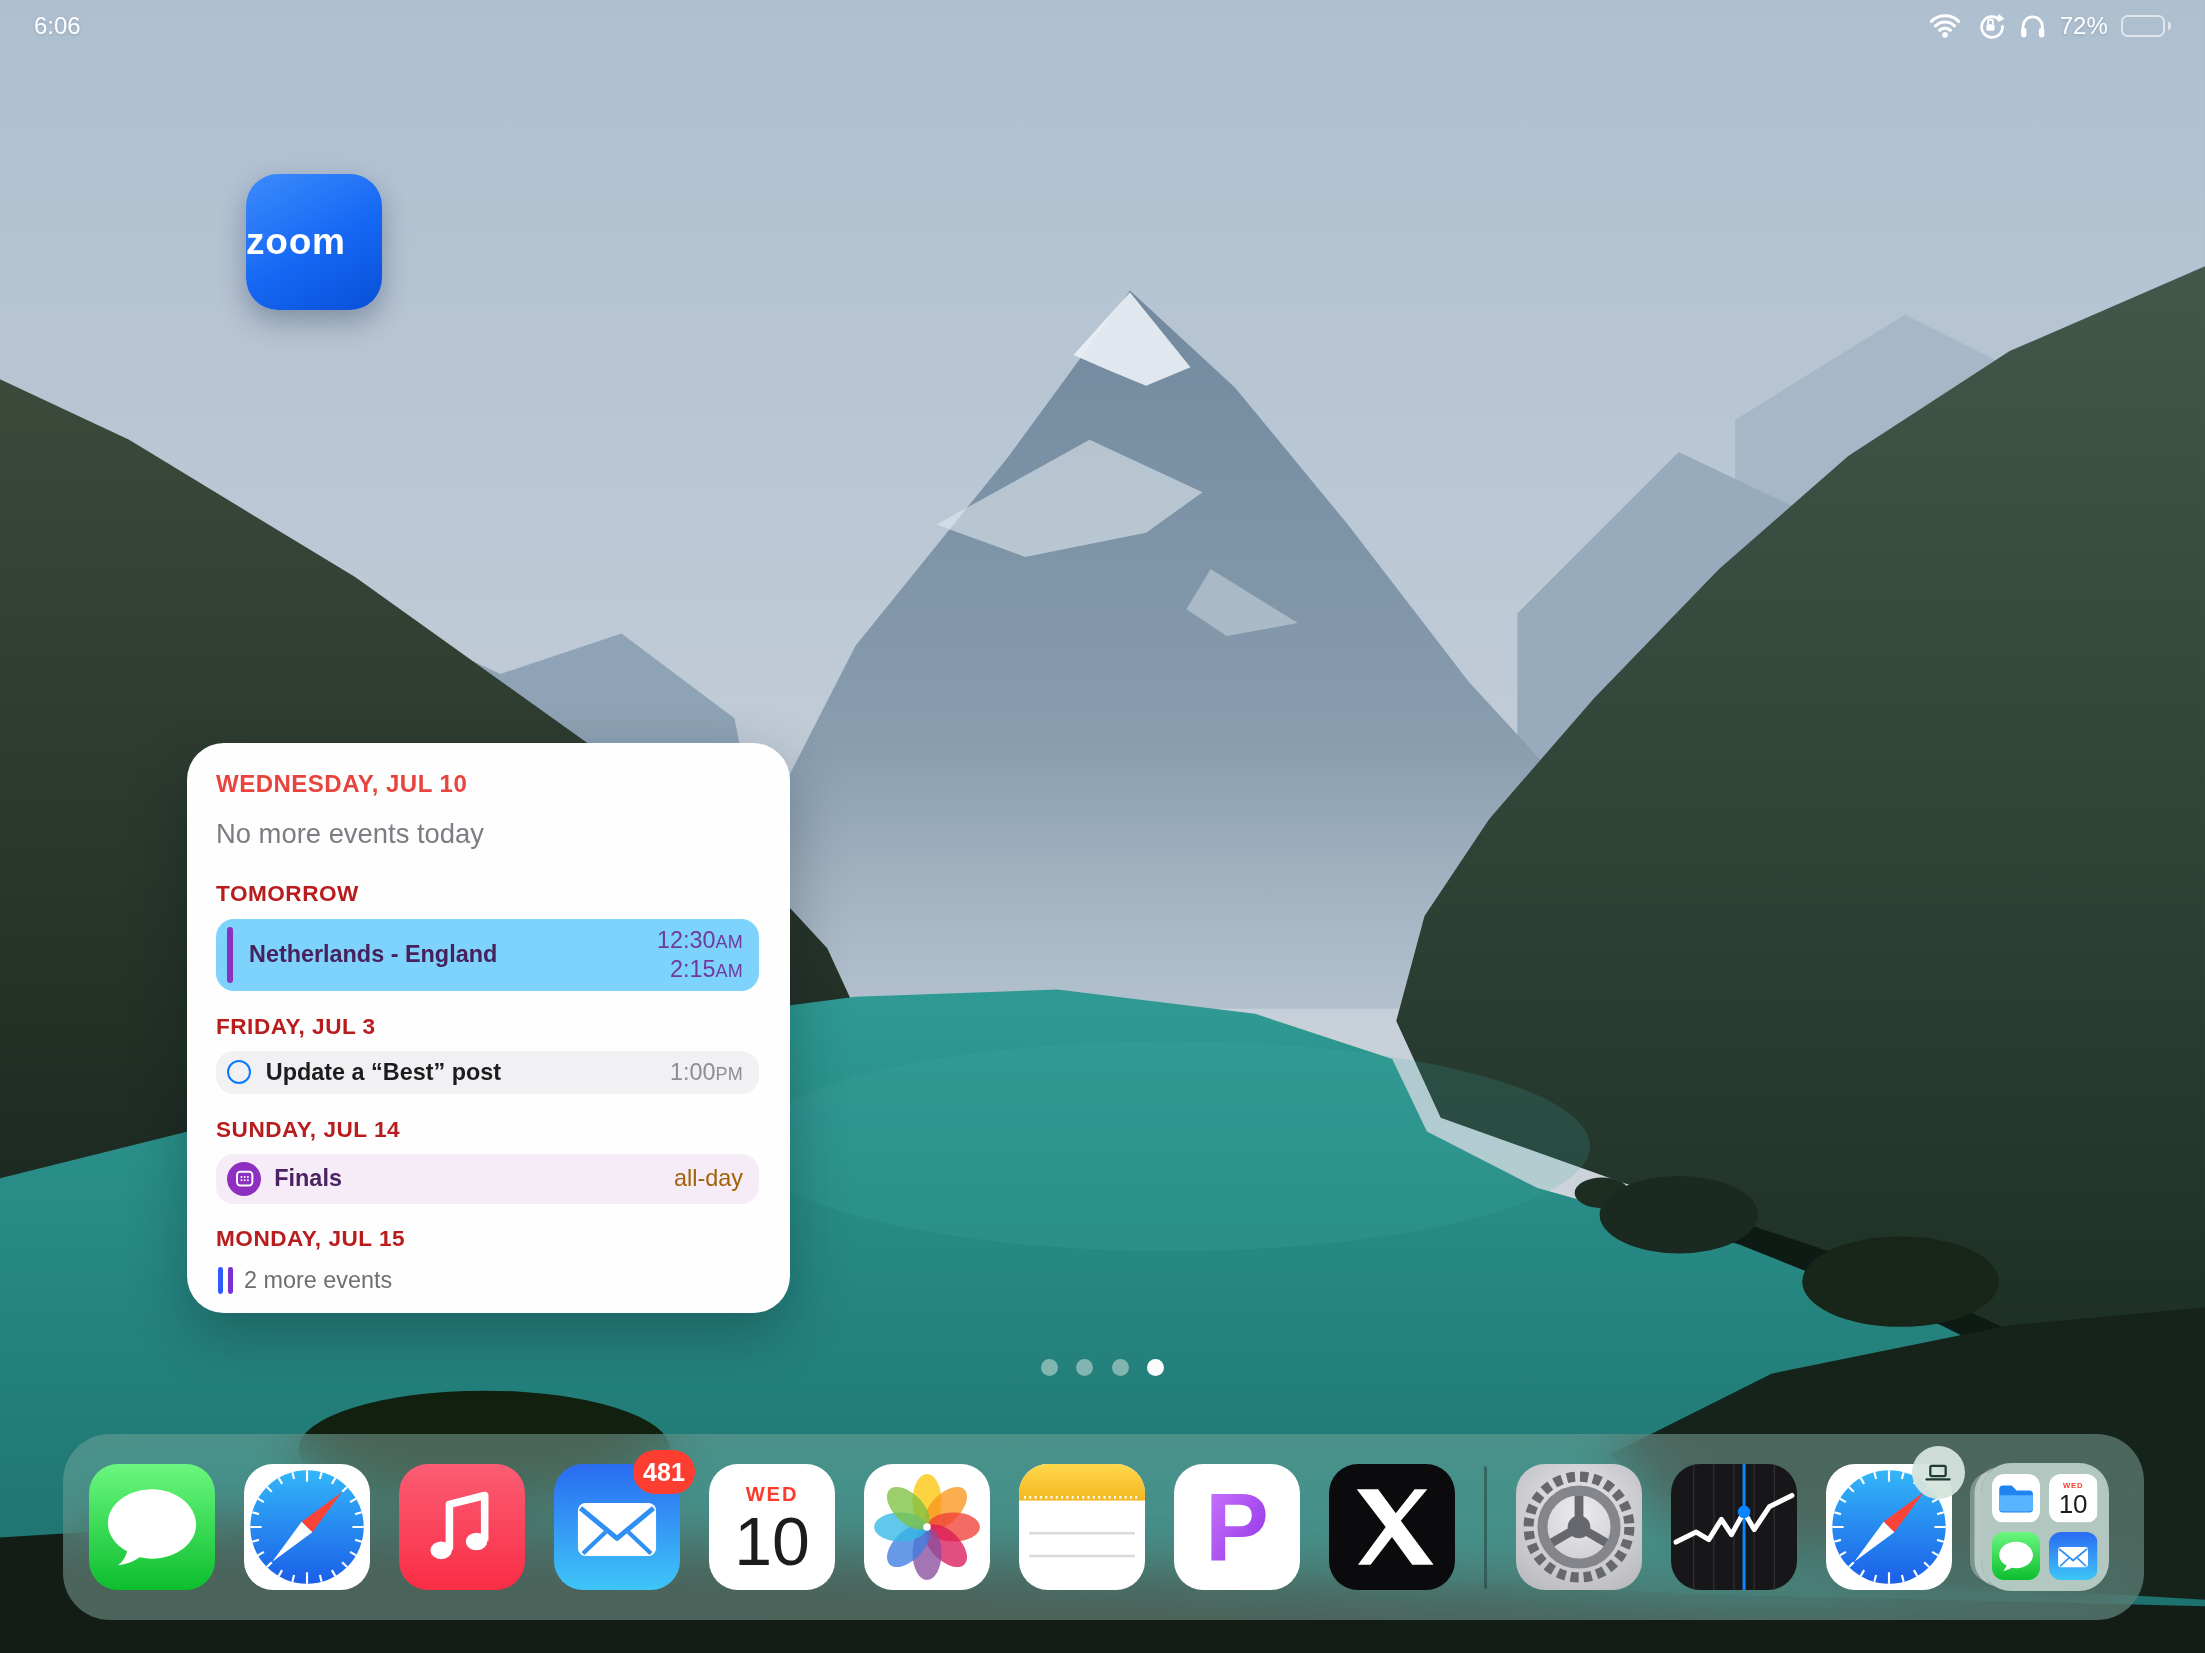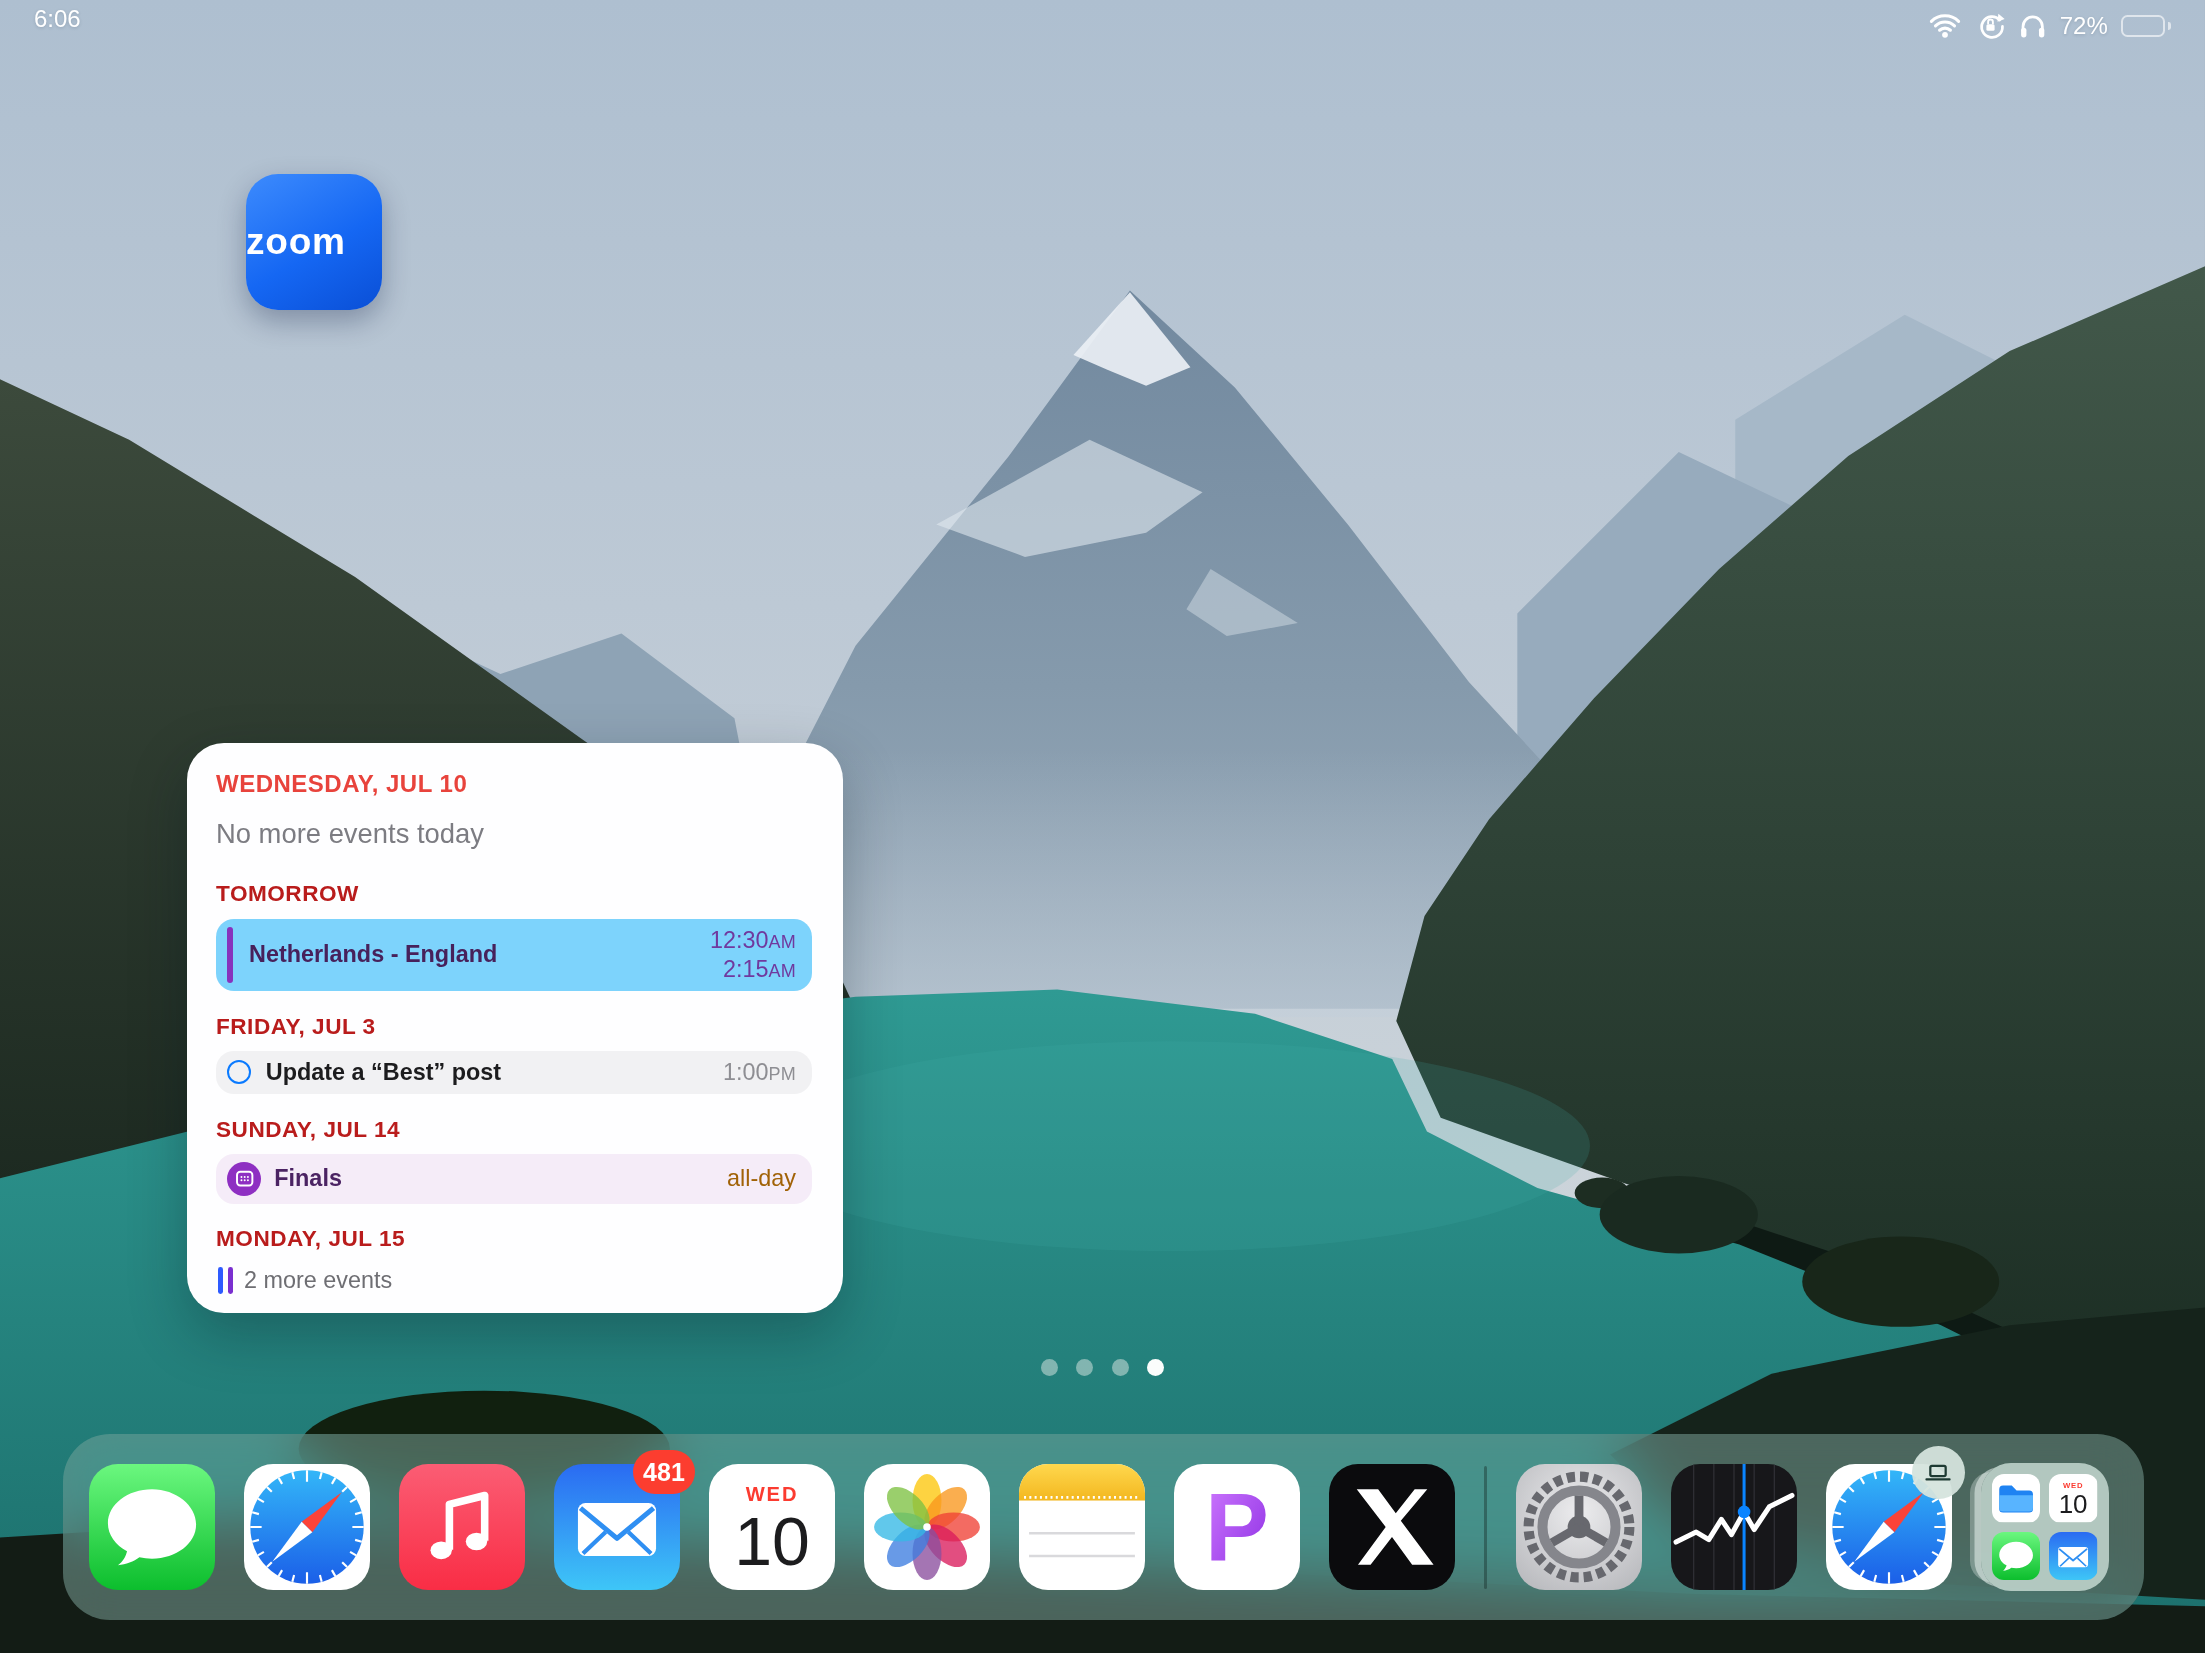--- a/index.html
+++ b/index.html
@@ -2,39 +2,39 @@
 <html style="font-size:13px"><head>
 <meta charset="utf-8">
 <style>
   html,body{margin:0;padding:0;background:#0e1a14;}
   body{width:2205px;height:1653px;position:relative;overflow:hidden;
        font-family:"Liberation Sans",sans-serif;-webkit-font-smoothing:antialiased;}
   #wallpaper{position:absolute;inset:0;}
 
   
   .statusbar{position:absolute;top:0;left:0;right:0;height:47px;display:flex;
-    justify-content:space-between;padding:4.8px 34px 0 34px;box-sizing:border-box;
+    justify-content:space-between;align-items:center;padding:4.8px 34px 0 34px;box-sizing:border-box;
     color:#fff;font-size:24px;z-index:30;text-shadow:0 0.8px 3.2px rgba(20,40,60,.18);}
   .sb-right{display:flex;align-items:center;gap:13.7px;}
   .sb-right svg{display:block;}
   .battery{display:flex;align-items:center;gap:2.4px;}
   .battery-body{width:44px;height:22px;border:2px solid rgba(255,255,255,.6);border-radius:6.5px;
     padding:2px;box-sizing:border-box;}
   .battery-fill{height:100%;background:#fff;border-radius:3.2px;}
   .battery-tip{width:3.2px;height:8px;background:rgba(255,255,255,.6);border-radius:0 2.4px 2.4px 0;}
 
   
   .zoom-app{position:absolute;left:246px;top:174px;width:136px;height:136px;border-radius:32px;
     background:linear-gradient(150deg,#3d8bfd 0%,#1567f3 55%,#0a4fd6 100%);
     display:flex;align-items:center;justify-content:flex-start;
     box-shadow:0 11.3px 27.4px rgba(5,20,60,.30);z-index:20;}
   .zoom-app span{color:#fff;font-size:37px;font-weight:700;letter-spacing:0.8px;}
 
   
-  .widget{position:absolute;left:187px;top:743px;width:656px;height:570px;background:#fefeff;
+  .widget{position:absolute;left:187px;top:743px;width:603px;height:570px;background:#fefeff;
     border-radius:37px;box-sizing:border-box;padding:27.4px 31px 19.4px 29px;z-index:20;
     box-shadow:0 21px 57px rgba(8,24,34,.30);}
   .w-header{font-size:24px;font-weight:700;letter-spacing:0.5px;color:#e8433c;margin-bottom:20px;}
   .w-sub{font-size:27.4px;color:#7c7c82;margin-bottom:31px;}
   .w-sec{margin-bottom:22.6px;}
   .w-sec-title{font-size:22.6px;font-weight:700;letter-spacing:0.5px;color:#b91c1c;margin-bottom:11.3px;}
   .ev-row{display:flex;align-items:center;border-radius:18px;padding:8px 16px 8px 11.3px;box-sizing:border-box;}
   .ev-bar{width:5.7px;align-self:stretch;border-radius:3.2px;margin-right:16px;min-height:53px;}
   .ev-title{flex:1;font-size:23.4px;font-weight:700;}
   .ev-times{display:flex;flex-direction:column;align-items:flex-end;gap:2.4px;font-size:23.4px;}

